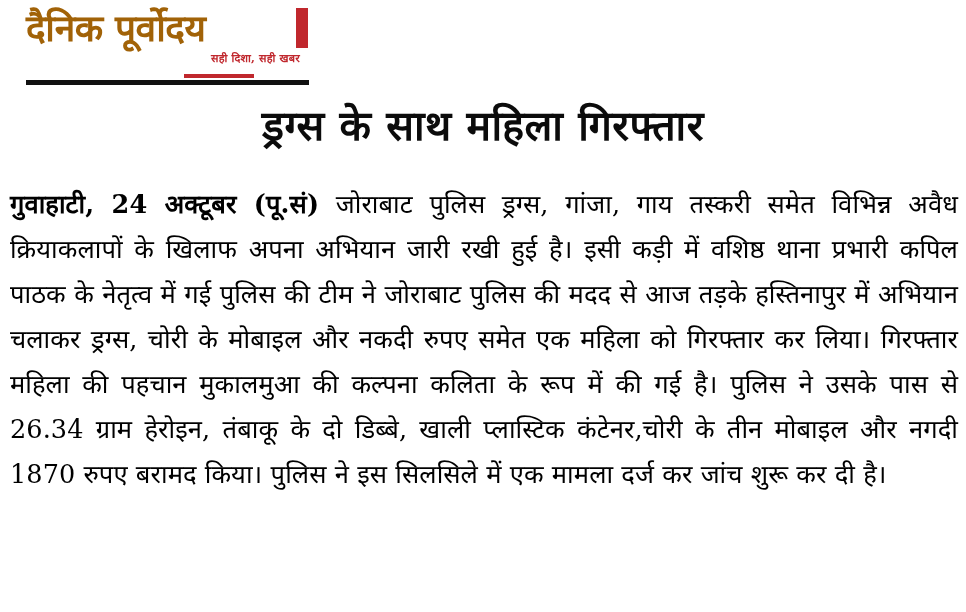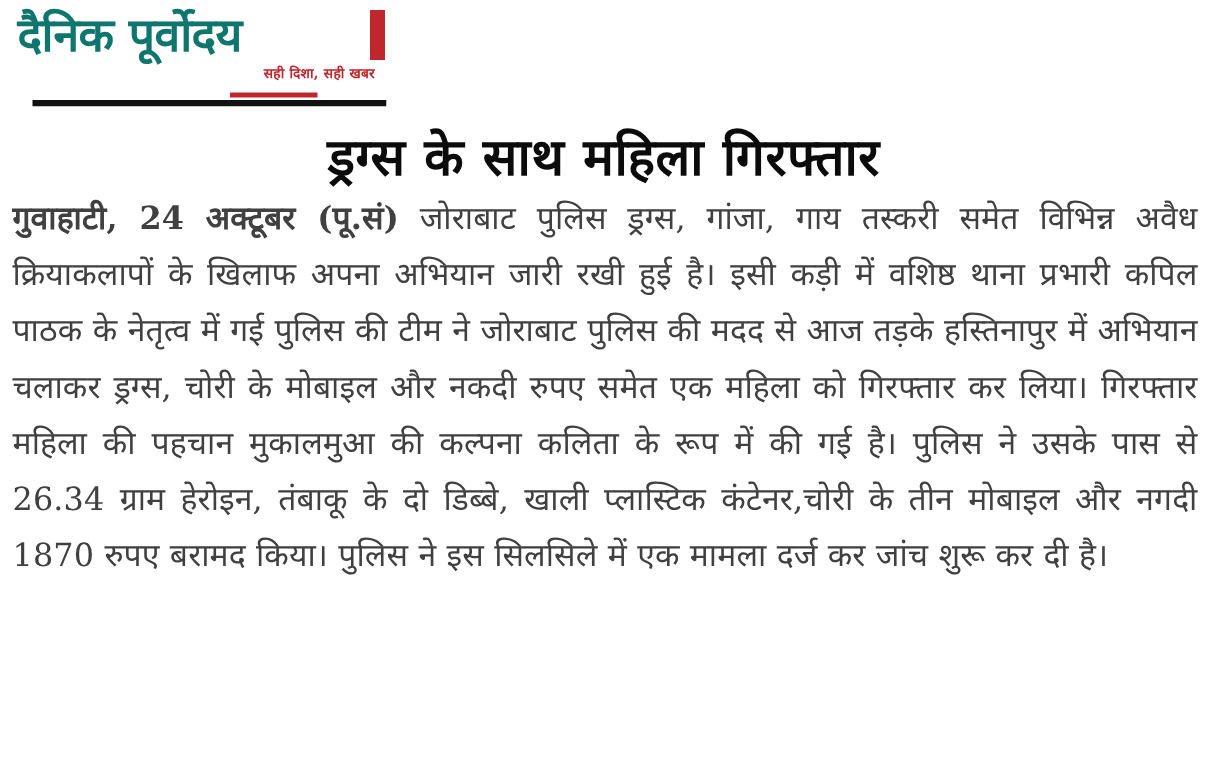--- a/index.html
+++ b/index.html
@@ -27,22 +27,23 @@
     width: 300px;
     margin: 6px 0 0 14px;
     height: 68px;
   }
   .masthead-title {
     font-family: "DejaVu Serif", "Liberation Serif", serif;
     font-weight: 700;
     font-size: 37px;
     line-height: 44px;
     letter-spacing: -0.5px;
-    color: #0f766e;
+    color: #a16207;
     white-space: nowrap;
+    margin-left: 12px;
   }
   .masthead-accent {
     position: absolute;
     right: 6px;
     top: 2px;
     width: 12px;
     height: 40px;
     background: #c0272d;
   }
   .masthead-tagline {
@@ -79,27 +80,27 @@
     font-family: "DejaVu Serif", "Liberation Serif", serif;
     font-weight: 700;
     font-size: 41px;
     line-height: 52px;
     letter-spacing: 0.5px;
     color: #0b0b0b;
   }
 
   
   .article {
-    margin: 1px 8px 0 10px;
+    margin: 30px 8px 0 10px;
     font-family: "DejaVu Serif", "Liberation Serif", serif;
     font-size: 25.5px;
     line-height: 45px;
     text-align: justify;
     text-justify: inter-word;
-    color: #404040;
+    color: #000000;
     letter-spacing: 0.1px;
   }
   .article .dateline {
     font-weight: 700;
   }
   .article .body-text {
     font-weight: 400;
   }
 </style>
 </head>

